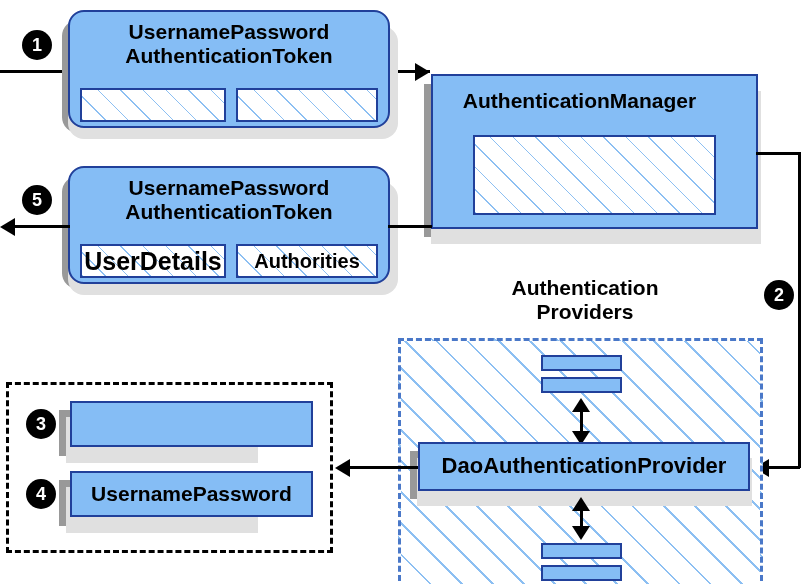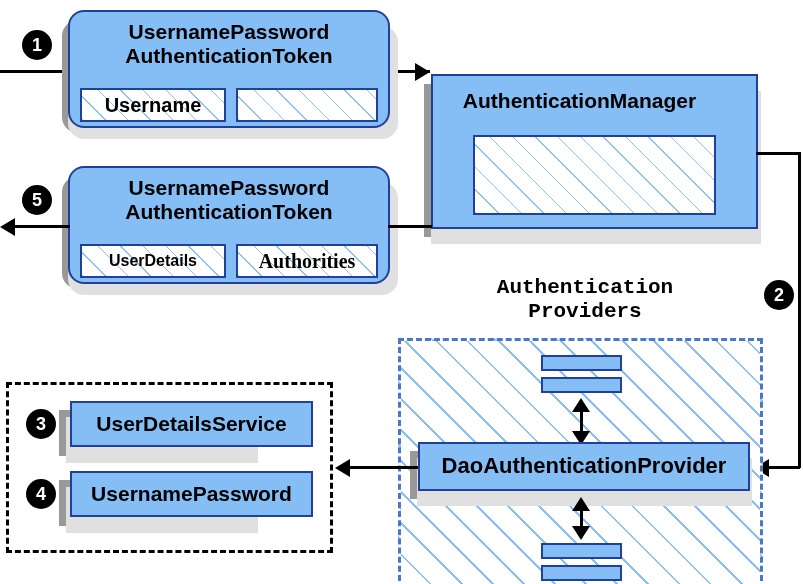--- a/index.html
+++ b/index.html
@@ -71,21 +71,20 @@
 
   <div class="shadow s1 round" style="left:62px;top:12px;width:330px;height:113px;border-radius:16px;"></div>
   <div class="shadow s2 round" style="left:68px;top:18px;width:330px;height:113px;border-radius:16px;"></div>
 
   <div class="bluebox round" style="left:68px;top:2px;width:322px;height:118px;">
   </div>
   <div class="label" style="left:68px;top:6px;width:322px;height:60px;font-size:21px;">UsernamePassword
 AuthenticationToken</div>
 
   <div class="hatchbox" style="left:80px;top:80px;width:146px;height:34px;"></div>
-  <div class="label" style="left:80px;top:80px;width:146px;height:34px;font-size:20px;">Username</div>
 
   <div class="hatchbox" style="left:236px;top:80px;width:142px;height:34px;"></div>
 
   <div class="marker" style="left:23px;top:23px;">1</div>
 
   <div class="shadow s1" style="left:424px;top:76px;width:330px;height:153px;"></div>
   <div class="shadow s2" style="left:431px;top:83px;width:330px;height:153px;"></div>
 
   <div class="bluebox" style="left:431px;top:66px;width:327px;height:155px;"></div>
   <div class="label" style="left:431px;top:78px;width:297px;height:30px;font-size:21px;text-align:center;">AuthenticationManager</div>
@@ -93,39 +92,39 @@
   <div class="hatchbox" style="left:473px;top:127px;width:243px;height:80px;"></div>
 
   <div class="shadow s1 round" style="left:62px;top:168px;width:330px;height:113px;border-radius:16px;"></div>
   <div class="shadow s2 round" style="left:68px;top:174px;width:330px;height:113px;border-radius:16px;"></div>
 
   <div class="bluebox round" style="left:68px;top:158px;width:322px;height:118px;"></div>
   <div class="label" style="left:68px;top:162px;width:322px;height:60px;font-size:21px;">UsernamePassword
 AuthenticationToken</div>
 
   <div class="hatchbox" style="left:80px;top:236px;width:146px;height:34px;"></div>
-  <div class="label" style="left:80px;top:236px;width:146px;height:34px;font-size:16px;">UserDetails</div>
+  <div class="label" style="left:80px;top:236px;width:146px;height:34px;font-size:25px;">UserDetails</div>
 
   <div class="hatchbox" style="left:236px;top:236px;width:142px;height:34px;"></div>
-  <div class="label" style="left:236px;top:236px;width:142px;height:34px;font-size:20px;font-family:Liberation Serif, serif;">Authorities</div>
+  <div class="label" style="left:236px;top:236px;width:142px;height:34px;font-size:20px;">Authorities</div>
 
   <div class="marker" style="left:23px;top:178px;">5</div>
 
   <div class="line h" style="left:388px;top:217px;width:44px;"></div>
   <div class="line h" style="left:14px;top:217px;width:56px;"></div>
   <div class="arrow left" style="left:0px;top:210px;"></div>
 
   <div class="line h" style="left:756px;top:144px;width:45px;"></div>
   <div class="line v" style="left:798px;top:144px;height:316px;"></div>
   <div class="line h" style="left:768px;top:458px;width:32px;"></div>
   <div class="arrow left" style="left:754px;top:451px;"></div>
 
   <div class="marker" style="left:765px;top:273px;">2</div>
 
-  <div class="label" style="left:470px;top:264px;width:230px;height:56px;font-size:21px;font-family:Liberation Mono, monospace;">Authentication
+  <div class="label" style="left:470px;top:264px;width:230px;height:56px;font-size:21px;">Authentication
 Providers</div>
 
   <div class="dashbox blue" style="left:398px;top:330px;width:365px;height:252px;"></div>
 
   <div class="bar" style="left:541px;top:347px;width:81px;height:16px;"></div>
   <div class="bar" style="left:541px;top:369px;width:81px;height:16px;"></div>
 
   <div class="line v" style="left:580px;top:396px;height:34px;"></div>
   <div class="arrow up" style="left:572px;top:390px;"></div>
   <div class="arrow down" style="left:572px;top:423px;"></div>
@@ -143,21 +142,20 @@
   <div class="bar" style="left:541px;top:557px;width:81px;height:16px;"></div>
 
   <div class="line h" style="left:350px;top:458px;width:68px;"></div>
   <div class="arrow left" style="left:335px;top:451px;"></div>
 
   <div class="dashbox black" style="left:6px;top:374px;width:327px;height:171px;"></div>
 
   <div class="shadow s1" style="left:59px;top:402px;width:192px;height:46px;"></div>
   <div class="shadow s2" style="left:66px;top:409px;width:192px;height:46px;"></div>
   <div class="bluebox" style="left:70px;top:393px;width:243px;height:46px;"></div>
-  <div class="label" style="left:70px;top:393px;width:243px;height:46px;font-size:21px;">UserDetailsService</div>
   <div class="marker" style="left:27px;top:402px;">3</div>
 
   <div class="shadow s1" style="left:59px;top:472px;width:192px;height:46px;"></div>
   <div class="shadow s2" style="left:66px;top:479px;width:192px;height:46px;"></div>
   <div class="bluebox" style="left:70px;top:463px;width:243px;height:46px;"></div>
   <div class="label" style="left:70px;top:463px;width:243px;height:46px;font-size:21px;">UsernamePassword</div>
   <div class="marker" style="left:27px;top:472px;">4</div>
 
 </div>
 

